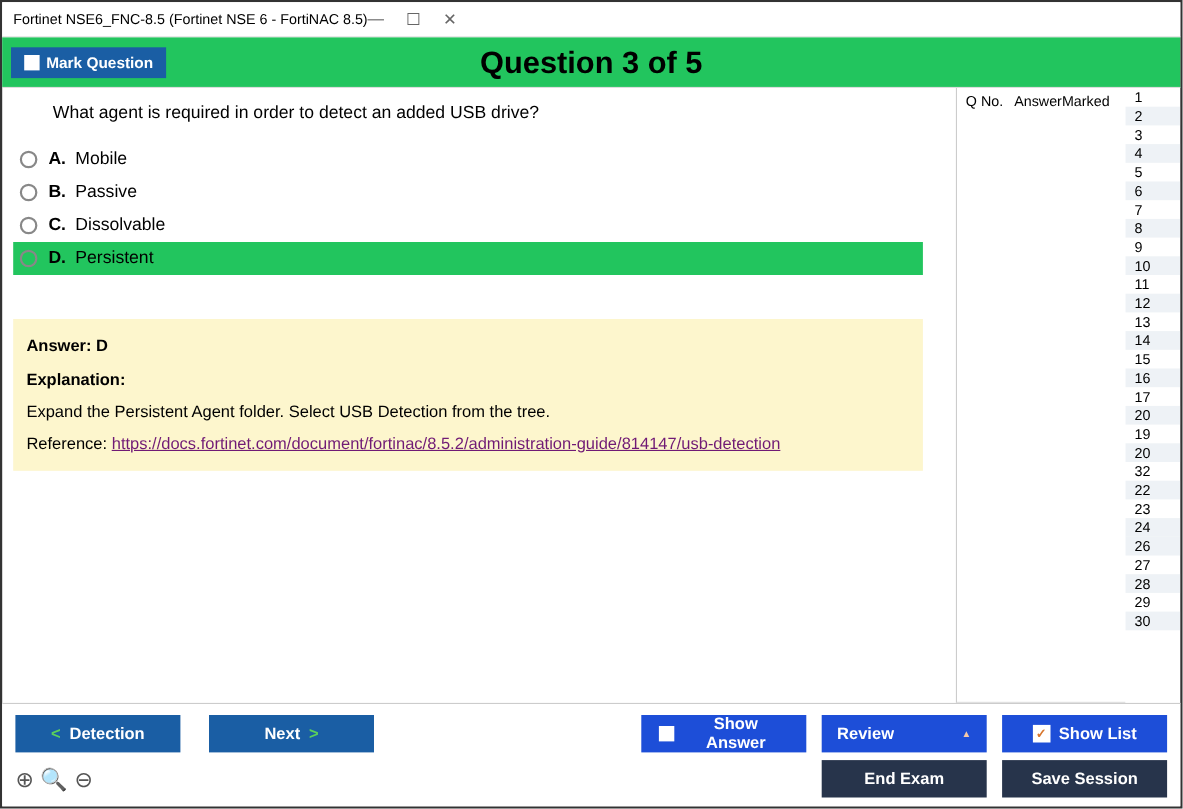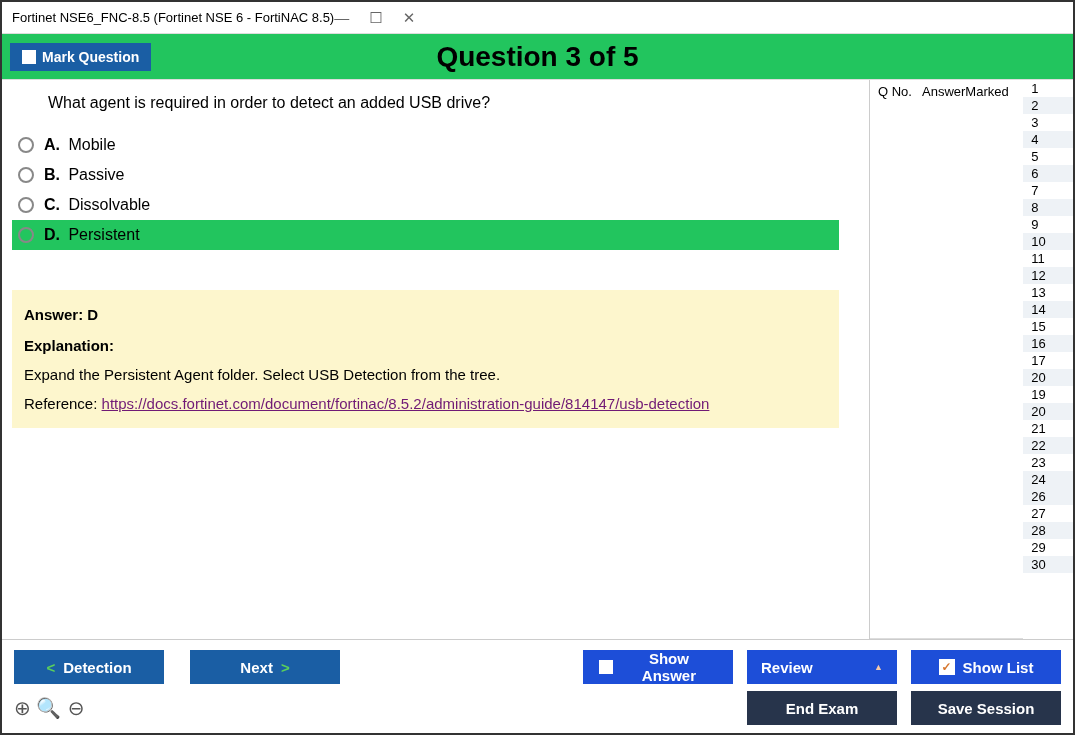--- a/index.html
+++ b/index.html
@@ -201,21 +201,21 @@
           <div class="right-row alt">
             <span class="col-q">20</span>
           </div>
           <div class="right-row">
             <span class="col-q">19</span>
           </div>
           <div class="right-row alt">
             <span class="col-q">20</span>
           </div>
           <div class="right-row">
-            <span class="col-q">21</span>
+            <span class="col-q">32</span>
           </div>
           <div class="right-row alt">
             <span class="col-q">22</span>
           </div>
           <div class="right-row">
             <span class="col-q">23</span>
           </div>
           <div class="right-row alt">
             <span class="col-q">24</span>
           </div>

